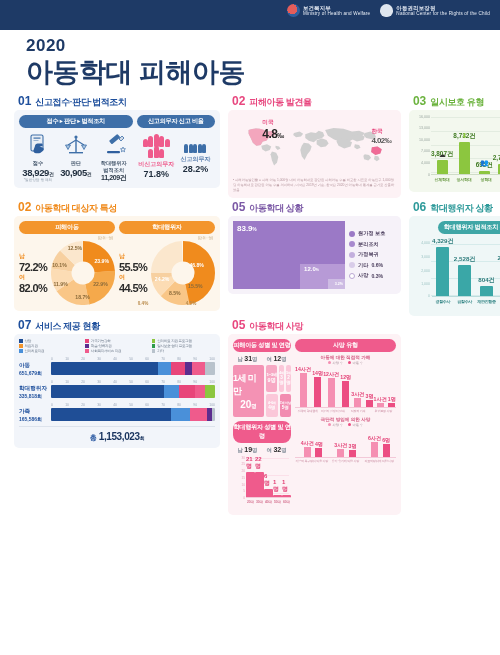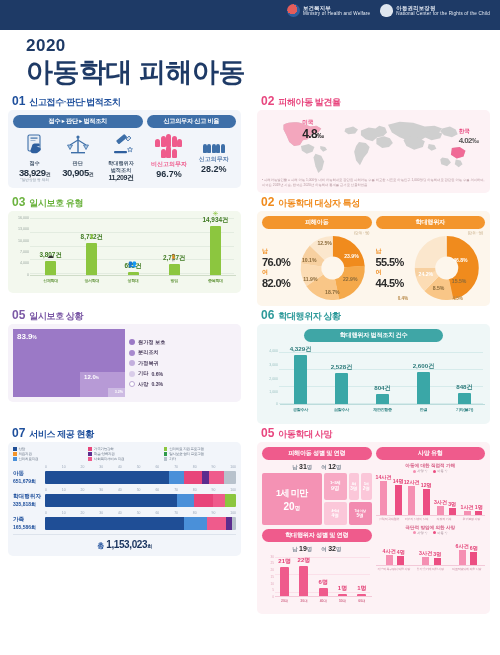--- a/index.html
+++ b/index.html
@@ -22,21 +22,21 @@
 
   .titlewrap { padding:5px 0 4px 26px; background:#fff; }
   .year {
     display:inline-block; background:#fff; color:#1e3a66;
     font-size:17px; font-weight:700; letter-spacing:.5px; line-height:1;
     padding:2px 4px 3px 0;
   }
   .maintitle { font-size:27px; font-weight:700; color:#1e3a66; letter-spacing:-.5px; line-height:1.08; margin-top:1px; }
 
   
-  .grid { display:grid; grid-template-columns:1fr 1fr; gap:3px 16px; padding:4px 10px 6px 8px; }
+  .grid { display:grid; grid-template-columns:1fr 1fr 1fr; gap:3px 8px; padding:4px 10px 6px 14px; }
   .sec { position:relative; }
   .sechead { display:flex; align-items:baseline; gap:4px; margin:0 0 3px 4px; }
   .secnum { font-size:12px; font-weight:700; line-height:1; }
   .sectitle { font-size:9px; font-weight:700; letter-spacing:-.4px; line-height:1; }
 
   .c-blue  { color:#1e4f9c; } .c-pink { color:#e8477f; }
   .c-green { color:#6cb33f; } .c-orange { color:#f08b1d; }
   .c-purple{ color:#7c5aa6; } .c-teal  { color:#2e9a9a; }
 
   .panel { background:#f4f6f9; border-radius:5px; padding:5px; }
@@ -286,21 +286,21 @@
                   <span class="ppl" style="height:13px"></span>
                     <span class="ppl" style="height:11px"></span>
                   <span class="ppl" style="height:8px"></span>
                 </div>
                 <div class="people" style="margin-top:-1px">
                   <span class="ppl" style="height:9px"></span>
                     <span class="ppl" style="height:12px"></span>
                   <span class="ppl" style="height:9px"></span>
                 </div>
                 <div class="s1nm" style="color:#ef5b8c;margin-top:2px">비신고의무자</div>
-                <div class="s1pct">96.7%</div>
+                <div class="s1pct">71.8%</div>
               </div>
               <div class="s1item">
                 <div class="people" style="margin-top:10px">
                   <span class="ppl s"></span>
                     <span class="ppl s"></span>
                     <span class="ppl s"></span>
                   <span class="ppl s"></span>
                     <span class="ppl s"></span>
                 </div>
                 <div class="s1nm" style="color:#5a7fae;margin-top:2px">신고의무자</div>
@@ -426,21 +426,21 @@
         <div class="s4row">
 
           <div class="s4col">
             <div class="pill orange">피해아동</div>
             <div class="unit">(단위 : 명)</div>
             <div class="piewrap">
               <div class="gender">
                 <div class="grow">
                     <span class="gl1">남</span>
                   </div>
-                <div class="gv">76.0%</div>
+                <div class="gv">72.2%</div>
                 <div class="grow">
                     <span class="gl1">여</span>
                   </div>
                 <div class="gv">82.0%</div>
               </div>
               <svg class="pie" viewBox="0 0 100 100" height="64">
                 <circle cx="50" cy="50" r="34" fill="none" stroke="#f08b1d" stroke-width="32" stroke-dasharray="51.1 162.5" transform="rotate(-90 50 50)"></circle>
                 <circle cx="50" cy="50" r="34" fill="none" stroke="#f5a94b" stroke-width="32" stroke-dasharray="48.9 164.7" transform="rotate(-4 50 50)"></circle>
                 <circle cx="50" cy="50" r="34" fill="none" stroke="#f9c687" stroke-width="32" stroke-dasharray="40.0 173.6" transform="rotate(78 50 50)"></circle>
                 <circle cx="50" cy="50" r="34" fill="none" stroke="#fcdcb4" stroke-width="32" stroke-dasharray="25.4 188.2" transform="rotate(145 50 50)"></circle>
@@ -488,21 +488,21 @@
             </div>
           </div>
 
         </div>
       </div>
     </div>
 
     <div class="sec">
       <div class="sechead">
         <span class="secnum c-purple">05</span>
-        <span class="sectitle c-purple">일시보호 상황</span>
+        <span class="sectitle c-purple">아동학대 상황</span>
       </div>
       <div class="panel purple">
         <div class="tmwrap">
           <div class="tm">
             <div class="cell t1"></div>
             <div class="cell t2"></div>
             <div class="cell t3"></div>
             <div class="tmv v1"><span>83.9</span><small>%</small></div>
             <div class="tmv v2"><span>12.0</span><small>%</small></div>
             <div class="tmv v3">3.2%</div>

